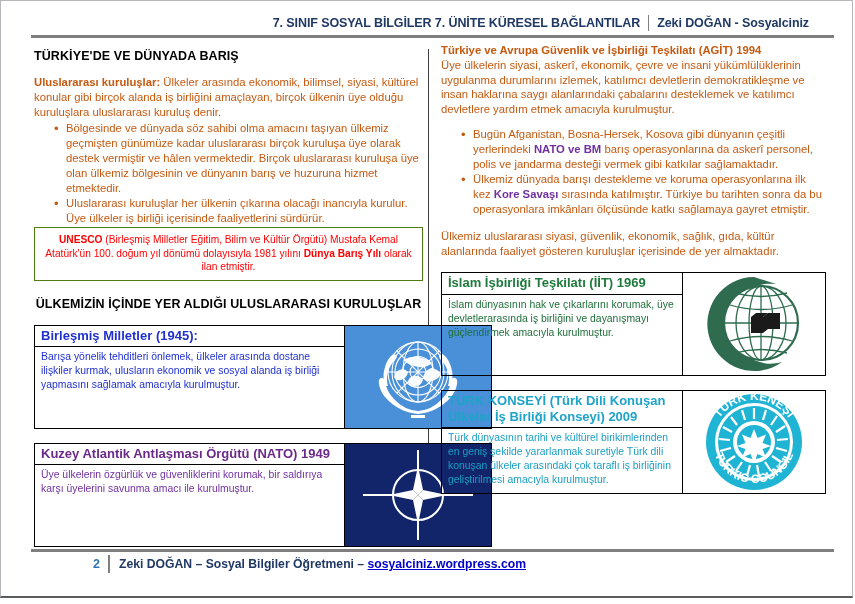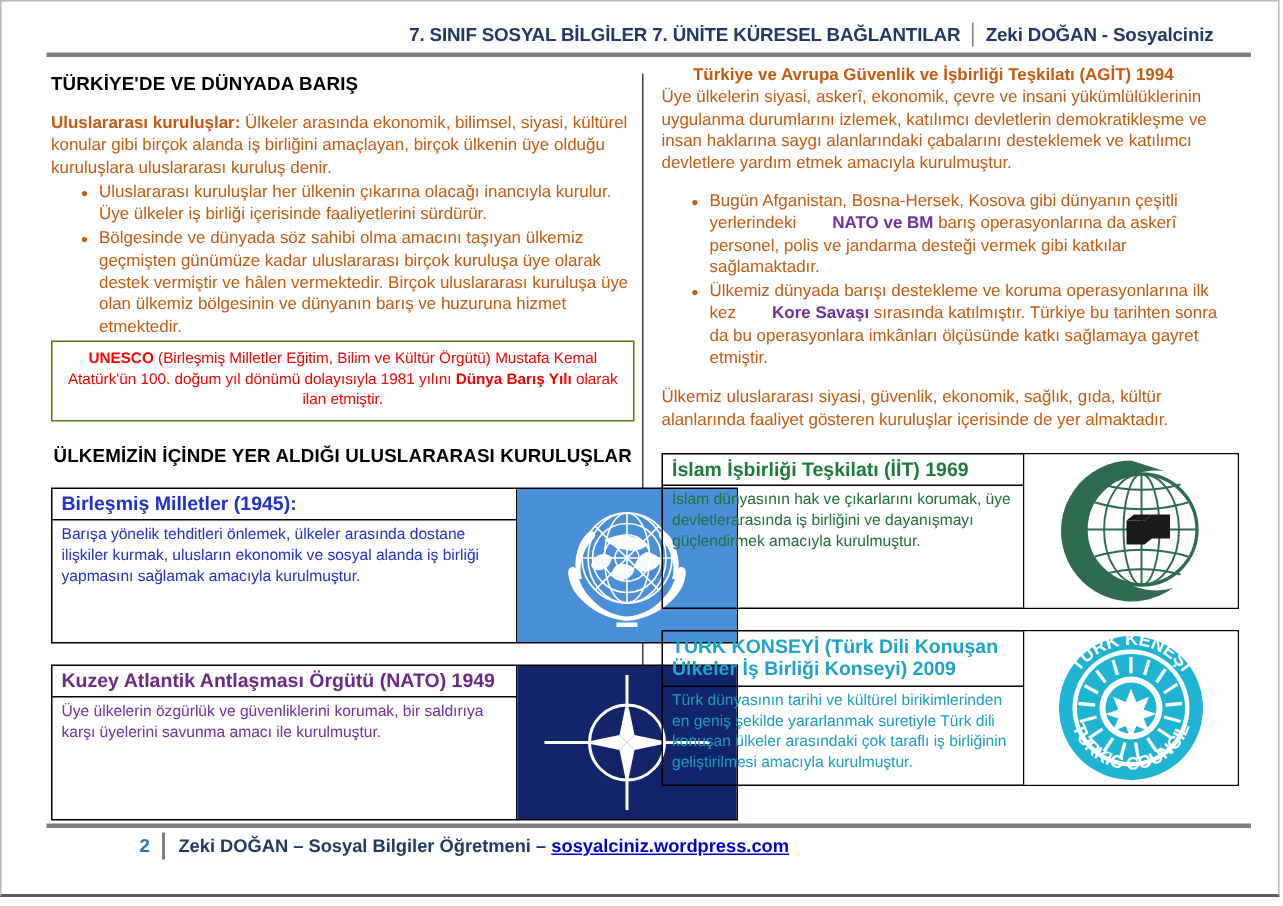--- a/index.html
+++ b/index.html
@@ -129,21 +129,21 @@
   }
   ul.bullets li::before {
     content: "\2022";
     position: absolute;
     left: 0;
     top: -1px;
     font-size: 13px;
   }
   
   .violet  { color: #7030a0; }
-  .violet b { color: #7030a0; margin-left: 21px; }
+  .violet b { color: #7030a0; }
 
   
   .unesco-box {
     border: 1px solid #4d7c0f;
     padding: 5px 7px 6px 7px;
     margin-top: 0;
     text-align: center;
   }
   .unesco-box p {
     margin: 0;
@@ -271,22 +271,22 @@
 
     <div class="col-divider"></div>
 
     <div class="col col-left">
 
       <h1 class="section-title">TÜRKİYE'DE VE DÜNYADA BARIŞ</h1>
 
       <p class="body-text"><b>Uluslararası kuruluşlar:</b><span> Ülkeler arasında ekonomik, bilimsel, siyasi, kültürel konular gibi birçok alanda iş birliğini amaçlayan, birçok ülkenin üye olduğu kuruluşlara uluslararası kuruluş denir.</span></p>
 
       <ul class="bullets">
+        <li>Bölgesinde ve dünyada söz sahibi olma amacını taşıyan ülkemiz geçmişten günümüze kadar uluslararası birçok kuruluşa üye olarak destek vermiştir ve hâlen vermektedir. Birçok uluslararası kuruluşa üye olan ülkemiz bölgesinin ve dünyanın barış ve huzuruna hizmet etmektedir.</li>
         <li>Uluslararası kuruluşlar her ülkenin çıkarına olacağı inancıyla kurulur. Üye ülkeler iş birliği içerisinde faaliyetlerini sürdürür.</li>
-        <li>Bölgesinde ve dünyada söz sahibi olma amacını taşıyan ülkemiz geçmişten günümüze kadar uluslararası birçok kuruluşa üye olarak destek vermiştir ve hâlen vermektedir. Birçok uluslararası kuruluşa üye olan ülkemiz bölgesinin ve dünyanın barış ve huzuruna hizmet etmektedir.</li>
       </ul>
 
       <div class="unesco-box">
         <p><b>UNESCO</b><span> (Birleşmiş Milletler Eğitim, Bilim ve Kültür Örgütü) Mustafa Kemal Atatürk'ün 100. doğum yıl dönümü dolayısıyla 1981 yılını </span><b>Dünya Barış Yılı</b><span> olarak ilan etmiştir.</span></p>
       </div>
 
       <h2 class="center-title">ÜLKEMİZİN İÇİNDE YER ALDIĞI ULUSLARARASI KURULUŞLAR</h2>
 
       <div class="org-table">
         <div class="org-text">

